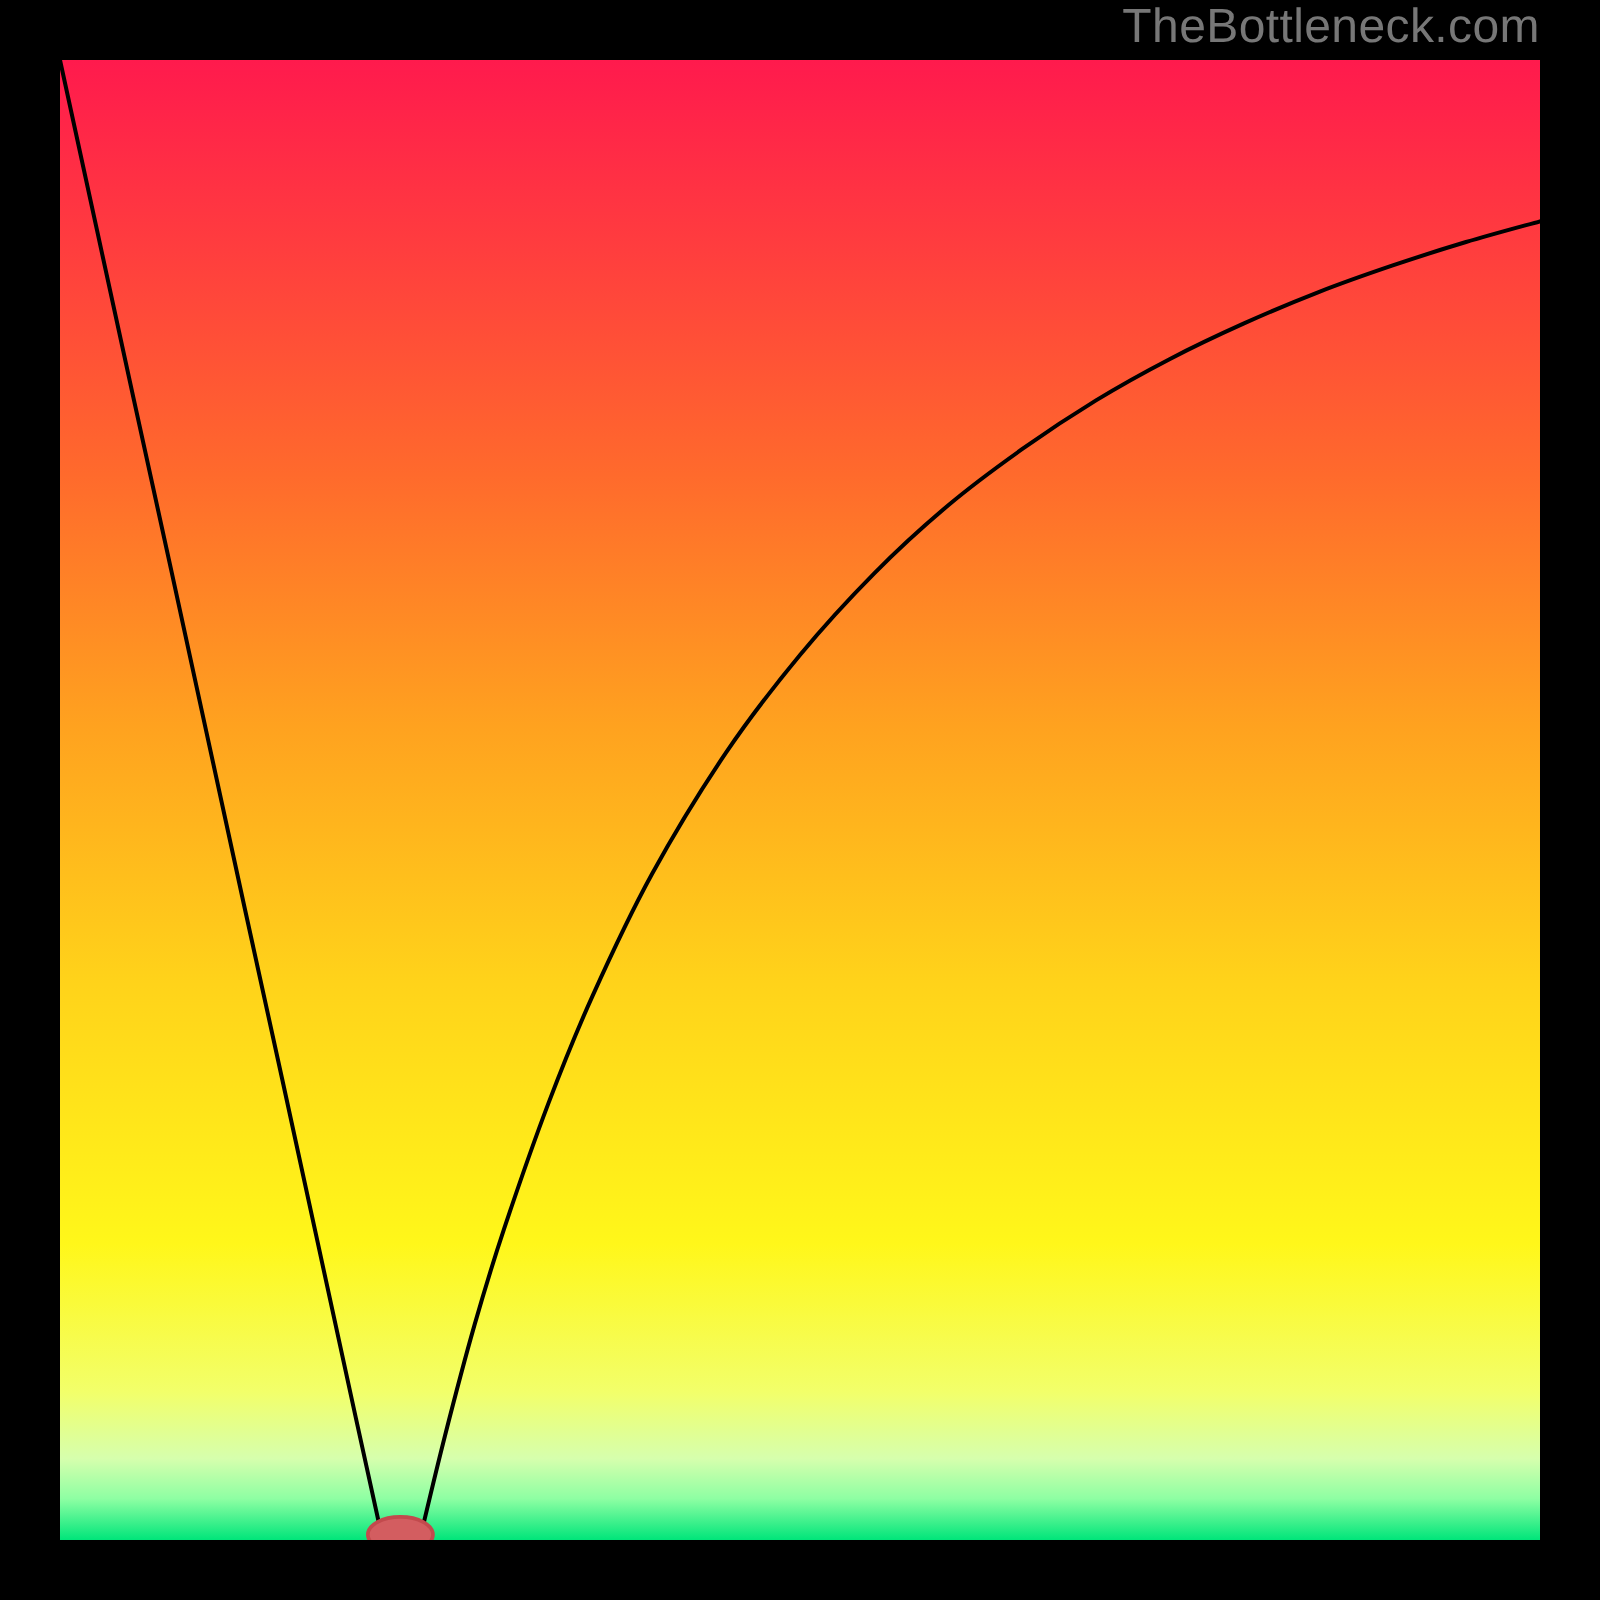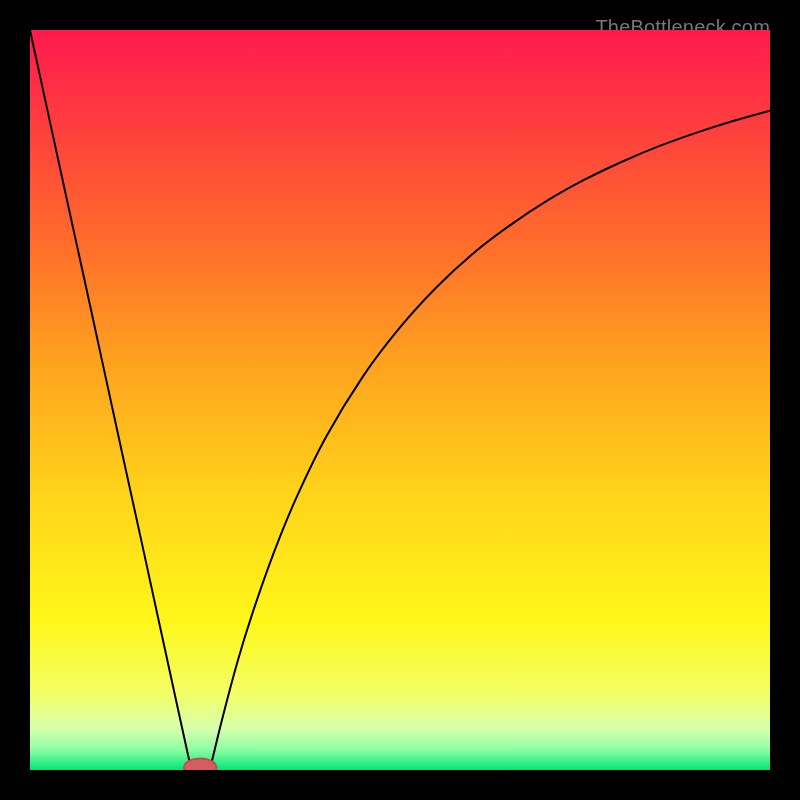--- a/index.html
+++ b/index.html
@@ -20,24 +20,24 @@
   .plot {
     position: absolute;
     left: 30px;
     top: 30px;
     width: 740px;
     height: 740px;
     overflow: hidden;
   }
   .watermark {
     position: absolute;
-    top: 16px;
+    top: 0;
     right: 30px;
     color: #777;
-    font-size: 20px;
+    font-size: 24px;
     font-weight: 500;
     letter-spacing: 0.2px;
     user-select: none;
   }
 </style>
 </head>
 <body>
 
 <div class="frame">
   <div class="watermark">TheBottleneck.com</div>

